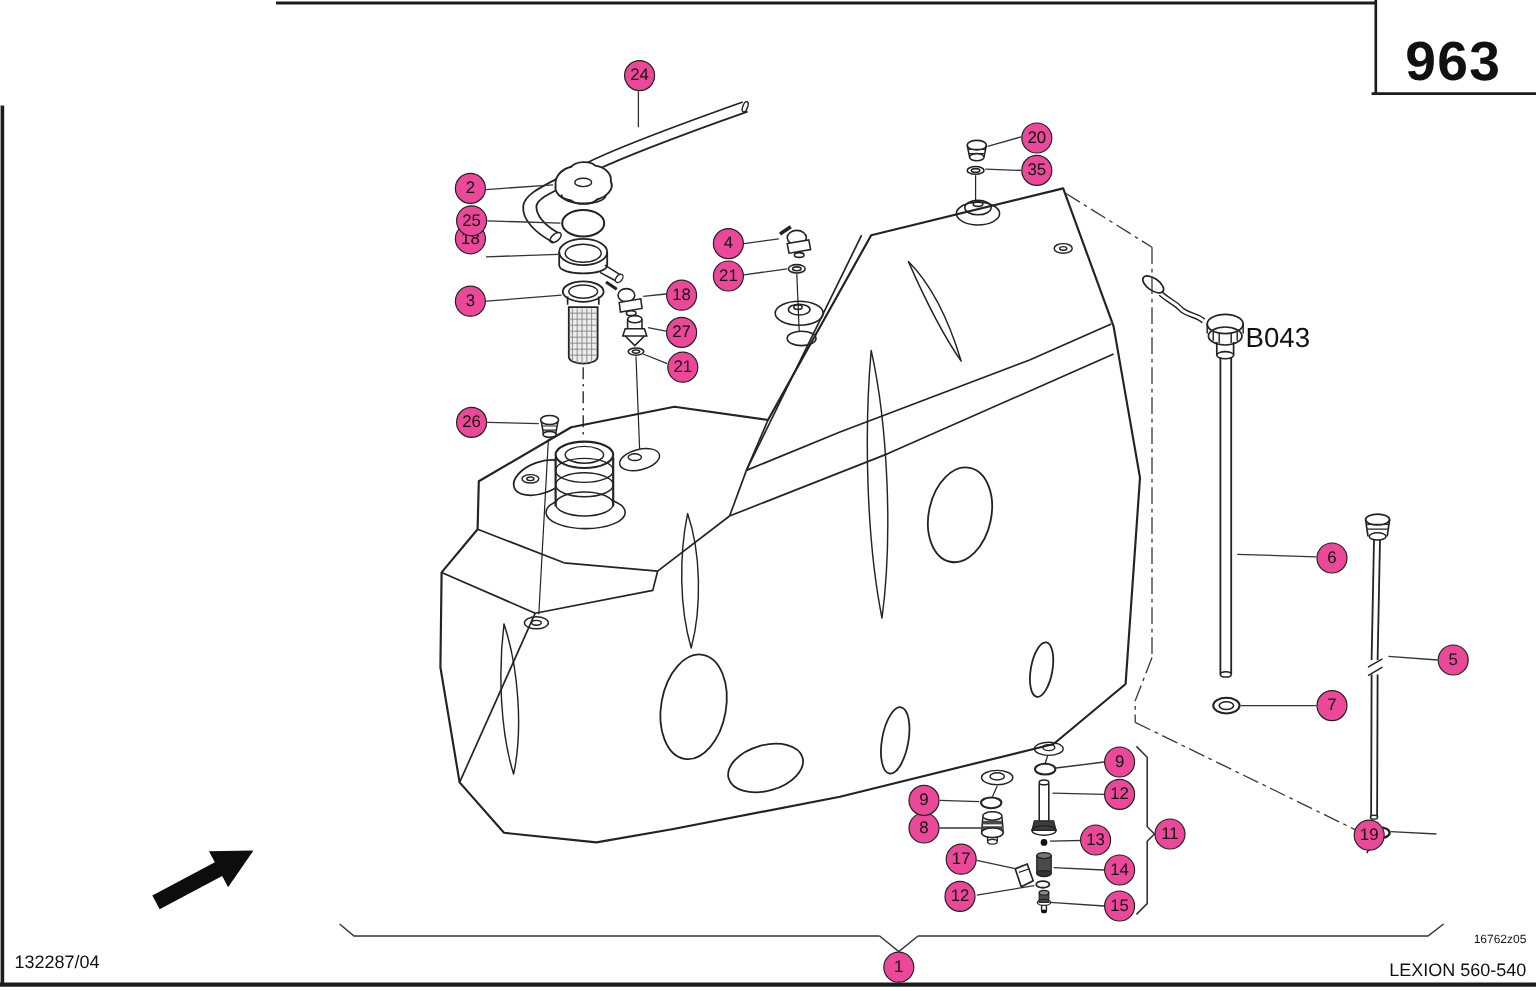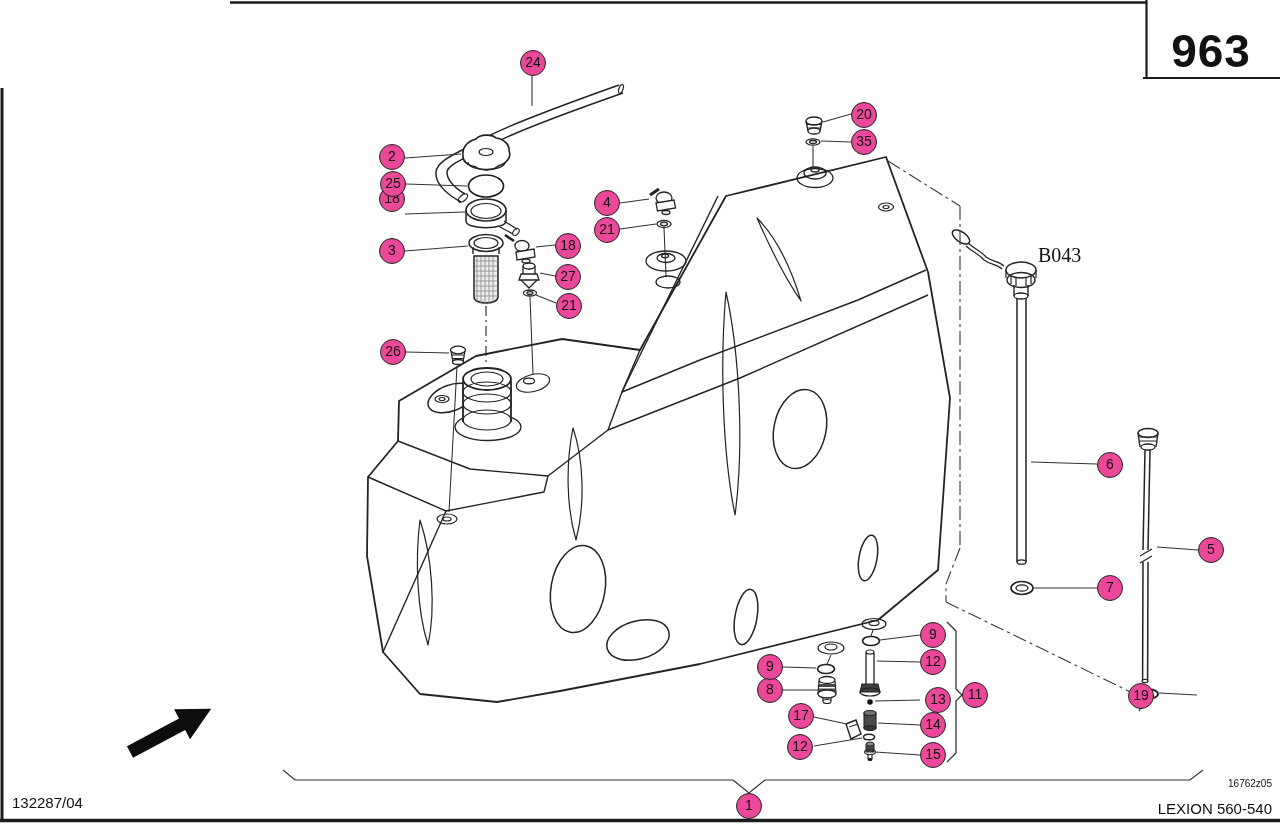--- a/index.html
+++ b/index.html
@@ -4,21 +4,21 @@
 <style>
   html,body{margin:0;padding:0;background:#888;}
   #page{position:relative;width:1280px;height:826px;background:#ffffff;overflow:hidden;
         font-family:"Liberation Sans", sans-serif;color:#111;}
   #art{position:absolute;left:0;top:0;}
   .txt{position:absolute;white-space:nowrap;}
   .page-num{left:1146px;top:24px;width:130px;text-align:center;font-size:46px;font-weight:bold;letter-spacing:1px;}
   .doc-ref{left:12px;top:794px;font-size:15px;}
   .fig-ref{right:8px;top:778px;font-size:10px;}
   .model{right:8px;top:800px;font-size:15px;}
-  .b043{left:1038px;top:244px;font-size:20px;font-family:Liberation Serif, serif;}
+  .b043{left:1038px;top:268px;font-size:23px;}
   .callout{position:absolute;width:26px;height:26px;border:1.5px solid #222;border-radius:50%;
            background:#ec4899;box-sizing:border-box;text-align:center;line-height:22px;font-size:14px;color:#111;}
 </style>
 </head>
 <body>
 
 <div id="page">
 
 <svg id="art" width="1280" height="826" viewBox="0 0 1280 826">
 
@@ -293,21 +293,21 @@
 <div class="callout" style="left:379px;top:238px">3</div>
 <div class="callout" style="left:594px;top:190px">4</div>
 <div class="callout" style="left:1198px;top:537px">5</div>
 <div class="callout" style="left:1097px;top:452px">6</div>
 <div class="callout" style="left:1097px;top:575px">7</div>
 <div class="callout" style="left:757px;top:677px">8</div>
 <div class="callout" style="left:757px;top:654px">9</div>
 <div class="callout" style="left:920px;top:622px">9</div>
 <div class="callout" style="left:962px;top:682px">11</div>
 <div class="callout" style="left:920px;top:649px">12</div>
-<div class="callout" style="left:925px;top:687px">13</div>
+<div class="callout" style="left:900px;top:687px">13</div>
 <div class="callout" style="left:920px;top:712px">14</div>
 <div class="callout" style="left:920px;top:742px">15</div>
 <div class="callout" style="left:787px;top:734px">12</div>
 <div class="callout" style="left:788px;top:703px">17</div>
 <div class="callout" style="left:379px;top:186px">18</div>
 <div class="callout" style="left:1128px;top:683px">19</div>
 <div class="callout" style="left:851px;top:102px">20</div>
 <div class="callout" style="left:594px;top:217px">21</div>
 <div class="callout" style="left:556px;top:293px">21</div>
 <div class="callout" style="left:851px;top:129px">35</div>

